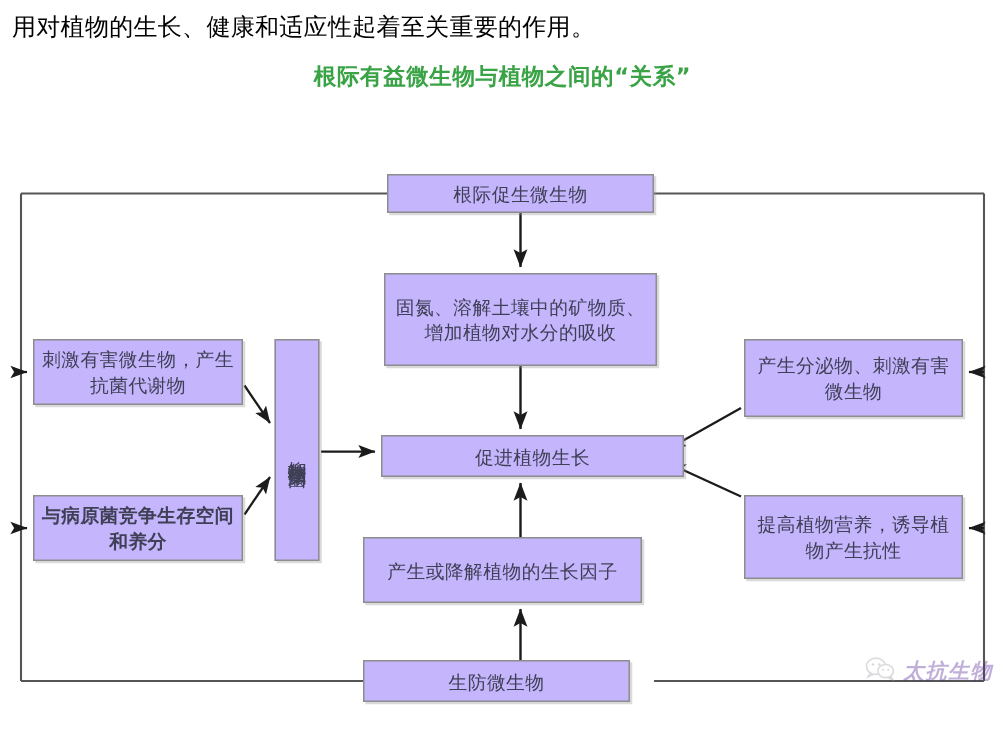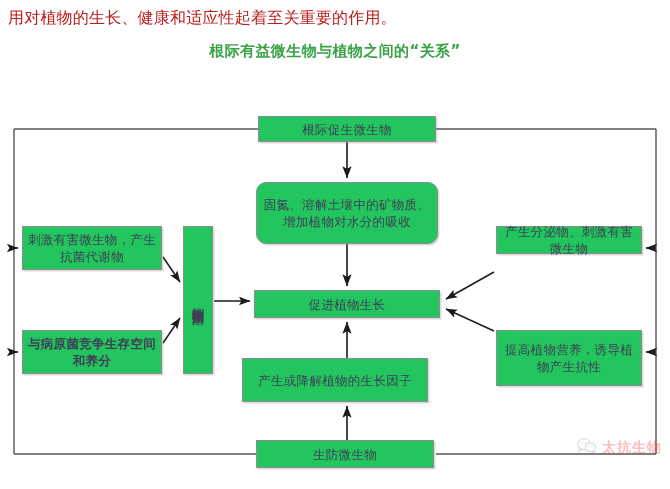--- a/index.html
+++ b/index.html
@@ -17,21 +17,21 @@
   }
 
   
   #intro-paragraph {
     position: absolute;
     left: 8px;
     top: 6px;
     width: 650px;
     font-size: 16px;
     line-height: 24px;
-    color: #b91c1c;
+    color: #000000;
     letter-spacing: 0.2px;
   }
 
   
   #figure-title {
     position: absolute;
     left: 0;
     top: 42px;
     width: 670px;
     text-align: center;
@@ -52,21 +52,21 @@
   #diagram-svg {
     position: absolute;
     left: 0;
     top: 0;
   }
 
   
   .node {
     position: absolute;
     box-sizing: border-box;
-    background: #22c55e;
+    background: #c4b5fd;
     border: 1px solid #8d8d8d;
     box-shadow: 1.5px 1.5px 0 rgba(150,150,150,0.35);
     display: flex;
     align-items: center;
     justify-content: center;
     text-align: center;
     font-size: 12.5px;
     line-height: 17px;
     color: #3f3f55;
     letter-spacing: 0.3px;
@@ -76,47 +76,48 @@
   .node.vertical {
     writing-mode: vertical-rl;
     text-orientation: upright;
     line-height: 18px;
     letter-spacing: 1px;
     padding: 4px 2px;
   }
 
   
   #node-pgpr      { left: 258px; top: 16px;  width: 178px; height: 26px; }
-  #node-nfix      { left: 256px; top: 82px;  width: 182px; height: 62px; border-radius: 10px; }
-  #node-growth    { left: 254px; top: 190px; width: 186px; height: 28px; }
+  #node-nfix      { left: 256px; top: 82px;  width: 182px; height: 62px; }
+  #node-growth    { left: 254px; top: 190px; width: 202px; height: 28px; }
   #node-factors   { left: 242px; top: 258px; width: 186px; height: 44px; }
-  #node-bcm       { left: 256px; top: 340px; width: 178px; height: 28px; }
+  #node-bcm       { left: 242px; top: 340px; width: 178px; height: 28px; }
 
   #node-resist    { left: 22px;  top: 126px; width: 140px; height: 44px; }
   #node-compete   { left: 22px;  top: 230px; width: 140px; height: 44px; font-weight: bold; }
   #node-inhibit   { left: 183px; top: 126px; width: 30px;  height: 148px; }
 
-  #node-secrete   { left: 496px; top: 126px; width: 146px; height: 28px; }
+  #node-secrete   { left: 496px; top: 126px; width: 146px; height: 52px; }
   #node-nutrition { left: 496px; top: 230px; width: 146px; height: 56px; }
 
   
   #watermark {
     position: absolute;
     right: 8px;
     top: 338px;
     display: flex;
     align-items: center;
     gap: 5px;
     opacity: 0.35;
   }
   #watermark .wm-text {
     font-size: 14px;
-    color: #ef4444;
+    color: #4c1d95;
     letter-spacing: 1px;
     font-weight: bold;
+    font-style: italic;
   }
   #watermark .wm-icon { display: block; }
 </style>
 </head>
 <body>
 
 <div id="intro-paragraph">用对植物的生长、健康和适应性起着至关重要的作用。</div>
 
 <div id="figure-title">根际有益微生物与植物之间的“关系”</div>
 

